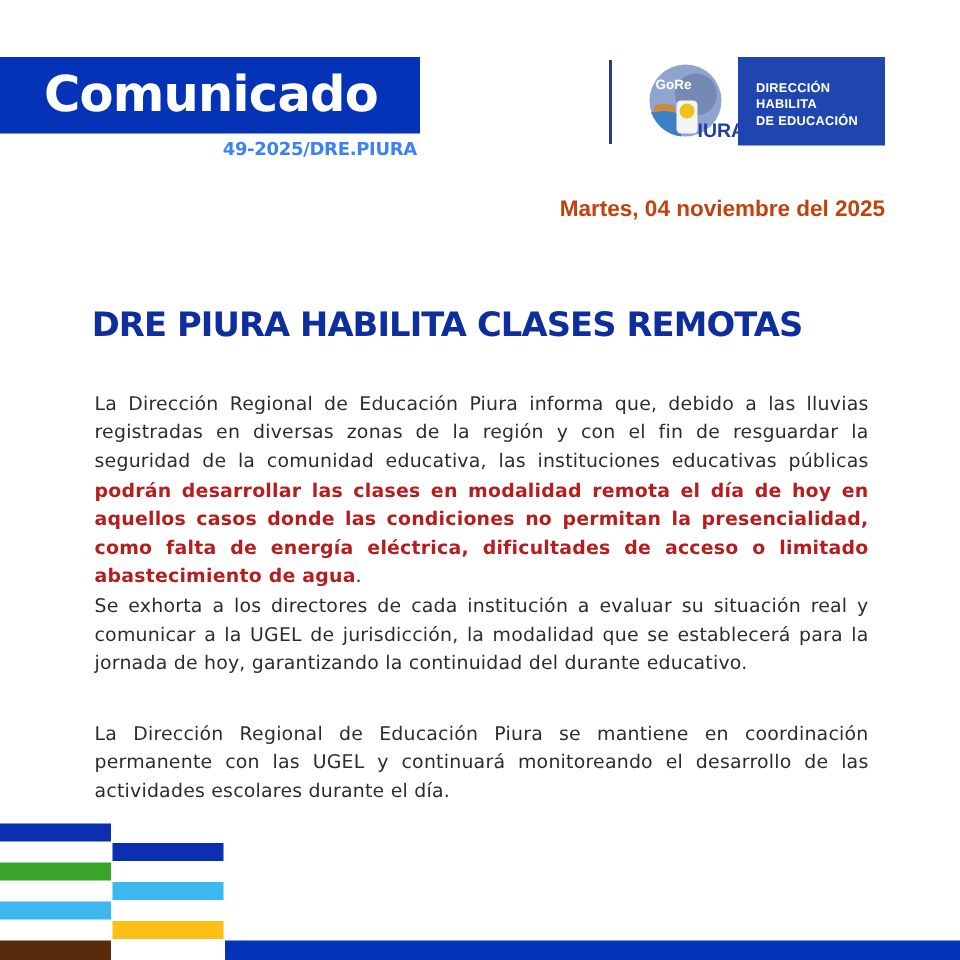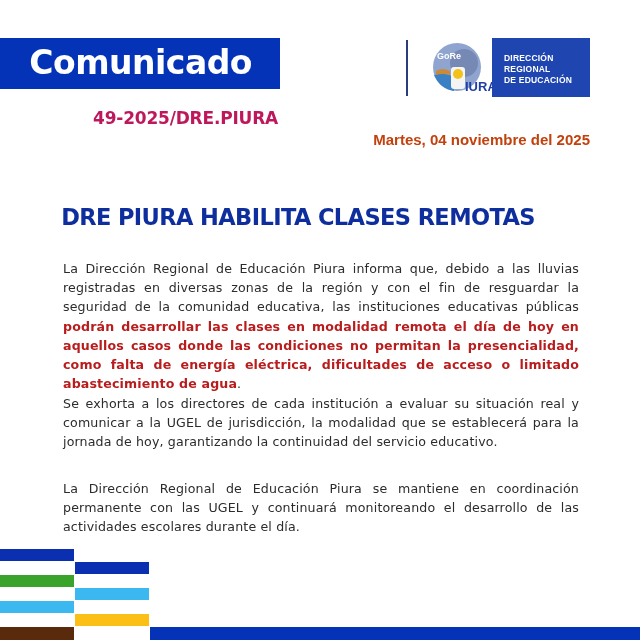--- a/index.html
+++ b/index.html
@@ -1,19 +1,19 @@
 <!DOCTYPE html>
 <html><head>
 <meta charset="utf-8">
 <style>
   html, body { margin:0; padding:0; }
   body { width:640px; height:640px; background:#ffffff; position:relative; overflow:hidden; font-family:"DejaVu Sans", sans-serif; }
   .banner { position:absolute; left:0; top:38px; width:280px; height:51px; background:#0433b8;text-align:right; }
   .banner-title { position:absolute; right:28px; top:4px; color:#ffffff; font-family:"DejaVu Sans", sans-serif; font-weight:bold; font-size:33px; letter-spacing:-0.5px; line-height:42px; }
-  .code { position:absolute; right:362px; top:108px; color:#be185d; font-family:"DejaVu Sans", sans-serif; font-weight:bold; font-size:17px; letter-spacing:-0.2px; }
+  .code { position:absolute; right:362px; top:92px; color:#3b82f6; font-family:"DejaVu Sans", sans-serif; font-weight:bold; font-size:12px; letter-spacing:-0.2px; }
   .divider { position:absolute; left:406px; top:40px; width:2px; height:56px; background:#2a3c7e; }
   .logo { position:absolute; left:420px; top:41px; width:66px; height:56px;margin-left:12px; }
   .dre-box { position:absolute; left:492px; top:38px; width:98px; height:59px; background:#1f46b0; }
   .dre-box .l { position:absolute; left:12px; color:#fff; font-family:"Liberation Sans", sans-serif; font-weight:bold; font-size:8.5px; letter-spacing:0.2px; line-height:10px;text-align:right; }
   .date { position:absolute; right:50px; top:131px; color:#c2410c; font-family:"Liberation Sans", sans-serif; font-weight:bold; font-size:15px; }
   .headline { position:absolute; left:0; width:596px; top:204px; text-align:center; color:#0d2e9c; font-family:"DejaVu Sans", sans-serif; font-weight:bold; font-size:22.5px; letter-spacing:-0.6px; }
   .para { position:absolute; left:63px; width:516px; color:#2c2c2c; font-family:"DejaVu Sans", sans-serif; font-size:12.6px; line-height:19.2px; text-align:justify; letter-spacing:0.15px; }
   .para b { color:#b91c1c; }
   .p1 { top:259px; }
   .p2 { top:394px; }
@@ -38,30 +38,30 @@
     <path d="M4 30 Q10 26 18 30 L18 34 Q10 32 4 34Z" fill="#c98a3a"></path>
     <rect x="19" y="26" width="14" height="22" rx="3" fill="#f4f4f4"></rect>
     <circle cx="26" cy="33" r="5" fill="#f2c21a"></circle>
     <text x="5" y="18" font-family="Liberation Sans, sans-serif" font-weight="bold" font-size="9" fill="#ffffff">GoRe</text>
     <text x="33" y="50" font-family="Liberation Sans, sans-serif" font-weight="bold" font-size="13" fill="#1f3fa6">IURA</text>
   </svg>
 </div>
 
 <div class="dre-box">
   <div class="l" style="top:15px">DIRECCIÓN</div>
-  <div class="l" style="top:26px">REGIONAL</div>
+  <div class="l" style="top:26px">HABILITA</div>
   <div class="l" style="top:37px">DE EDUCACIÓN</div>
 </div>
 
 <div class="date">Martes, 04 noviembre del 2025</div>
 
 <div class="headline">DRE PIURA HABILITA CLASES REMOTAS</div>
 
 <div class="para p1"><span>La Dirección Regional de Educación Piura informa que, debido a las lluvias registradas en diversas zonas de la región y con el fin de resguardar la seguridad de la comunidad educativa, las instituciones educativas públicas </span><b>podrán desarrollar las clases en modalidad remota el día de hoy en aquellos casos donde las condiciones no permitan la presencialidad, como falta de energía eléctrica, dificultades de acceso o limitado abastecimiento de agua</b><span>.</span></div>
-<div class="para p2">Se exhorta a los directores de cada institución a evaluar su situación real y comunicar  a la UGEL de jurisdicción, la modalidad que se establecerá para la jornada de hoy, garantizando la continuidad del servicio educativo.</div>
+<div class="para p2">Se exhorta a los directores de cada institución a evaluar su situación real y comunicar  a la UGEL de jurisdicción, la modalidad que se establecerá para la jornada de hoy, garantizando la continuidad del durante educativo.</div>
 <div class="para p3">La Dirección Regional de Educación Piura se mantiene en coordinación permanente con las UGEL y continuará monitoreando el desarrollo de las actividades escolares durante el día.</div>
 
 <div class="stripe" style="left:0;top:549px;width:74px;background:#0a2fb0;"></div>
 <div class="stripe" style="left:75px;top:562px;width:74px;background:#0a2fb0;"></div>
 <div class="stripe" style="left:0;top:575px;width:74px;background:#3aa32a;"></div>
 <div class="stripe" style="left:75px;top:588px;width:74px;background:#3bb8f0;"></div>
 <div class="stripe" style="left:0;top:601px;width:74px;background:#3bb8f0;"></div>
 <div class="stripe" style="left:75px;top:614px;width:74px;background:#fbbf16;"></div>
 <div class="stripe" style="left:0;top:627px;width:74px;height:13px;background:#5a2a0c;"></div>
 <div class="stripe" style="left:150px;top:627px;width:490px;height:13px;background:#0433b8;"></div>

